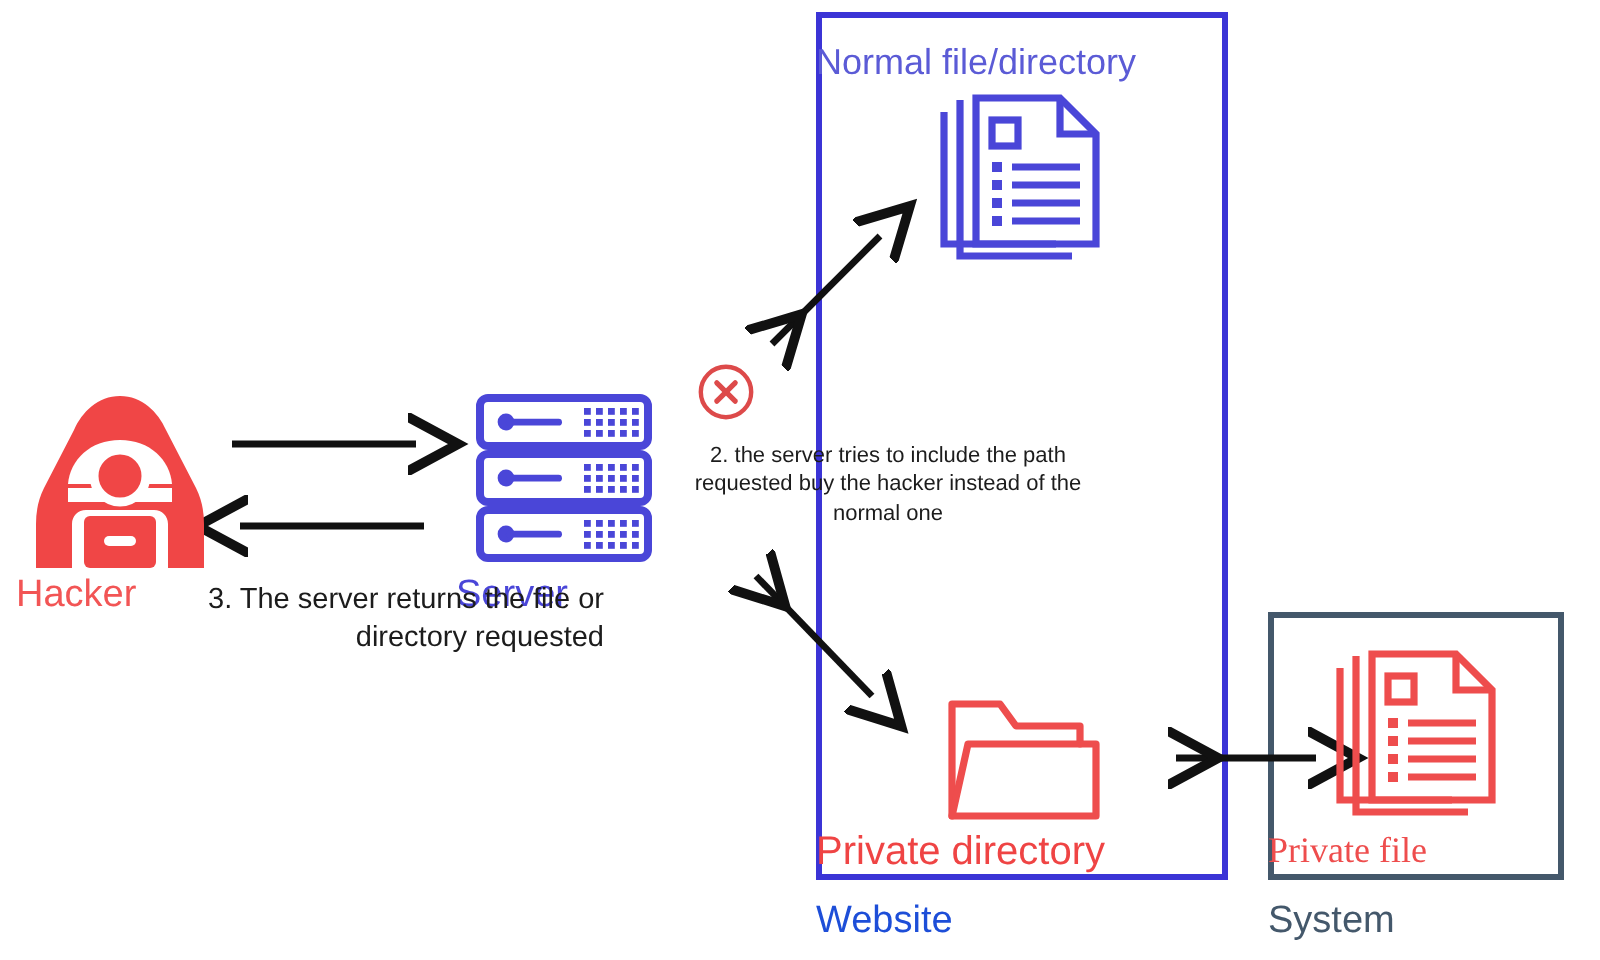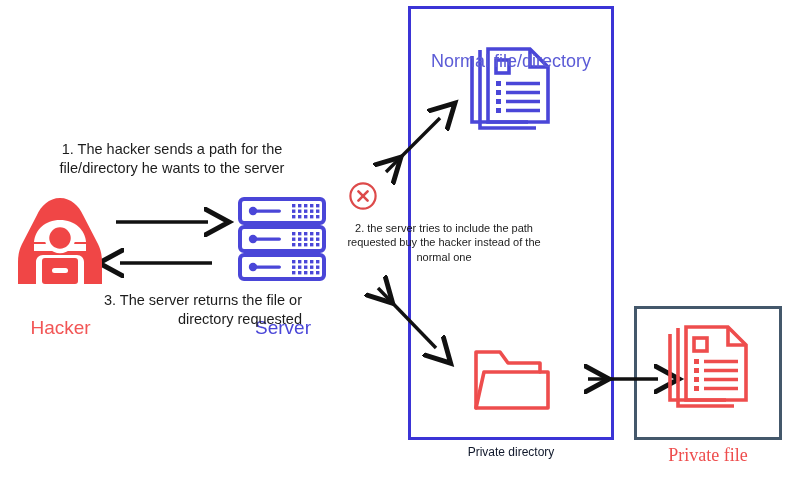--- a/index.html
+++ b/index.html
@@ -32,40 +32,39 @@
   .system-box {
     left: 634px; top: 306px;
     width: 148px; height: 134px;
     border: 3px solid #44586b;
     box-sizing: border-box;
     background: transparent;
   }
 
   
   .lbl {
-    text-align: center;
+    text-align: left;
     line-height: 1.18;
     white-space: nowrap;
-    margin-top: 30px;
   }
   .lbl-website {
     left: 408px; top: 450px; width: 206px;
     font-size: 19px; color: #1d4ed8;
   }
   .lbl-system {
     left: 634px; top: 450px; width: 148px;
     font-size: 19px; color: #44586b;
   }
   .lbl-normal {
     left: 408px; top: 21px; width: 206px;
     font-size: 18px; color: #5b5bd6;
   }
   .lbl-privdir {
     left: 408px; top: 415px; width: 206px;
-    font-size: 12px; color: #0f172a;
+    font-size: 20px; color: #ef4444;
   }
   .lbl-privfile {
     left: 634px; top: 415px; width: 148px;
     font-size: 18px; color: #ee4d4d; font-family: Liberation Serif, serif;
   }
   .lbl-hacker {
     left: 8px; top: 287px; width: 105px;
     font-size: 19px; color: #f25555;
   }
   .lbl-server {
@@ -319,24 +318,24 @@
   </div>
 
   <div class="abs lbl lbl-normal">Normal file/directory</div>
 
   <div class="abs lbl lbl-privdir">Private directory</div>
 
   <div class="abs lbl lbl-privfile">Private file</div>
 
   <div class="abs lbl lbl-website">Website</div>
 
+  <div class="abs lbl lbl-system">System</div>
 
   <div class="abs lbl lbl-server">Server</div>
 
   <div class="abs lbl lbl-hacker">Hacker</div>
 
-  <div class="abs step step1">1. The hacker sends a path for the file/directory he wants to the server</div>
 
   <div class="abs step step3">3. The server returns the file or directory requested</div>
 
   <div class="abs step step2">2. the server tries to include the path requested buy the hacker instead of the normal one</div>
 
 </div>
 
 </body></html>

